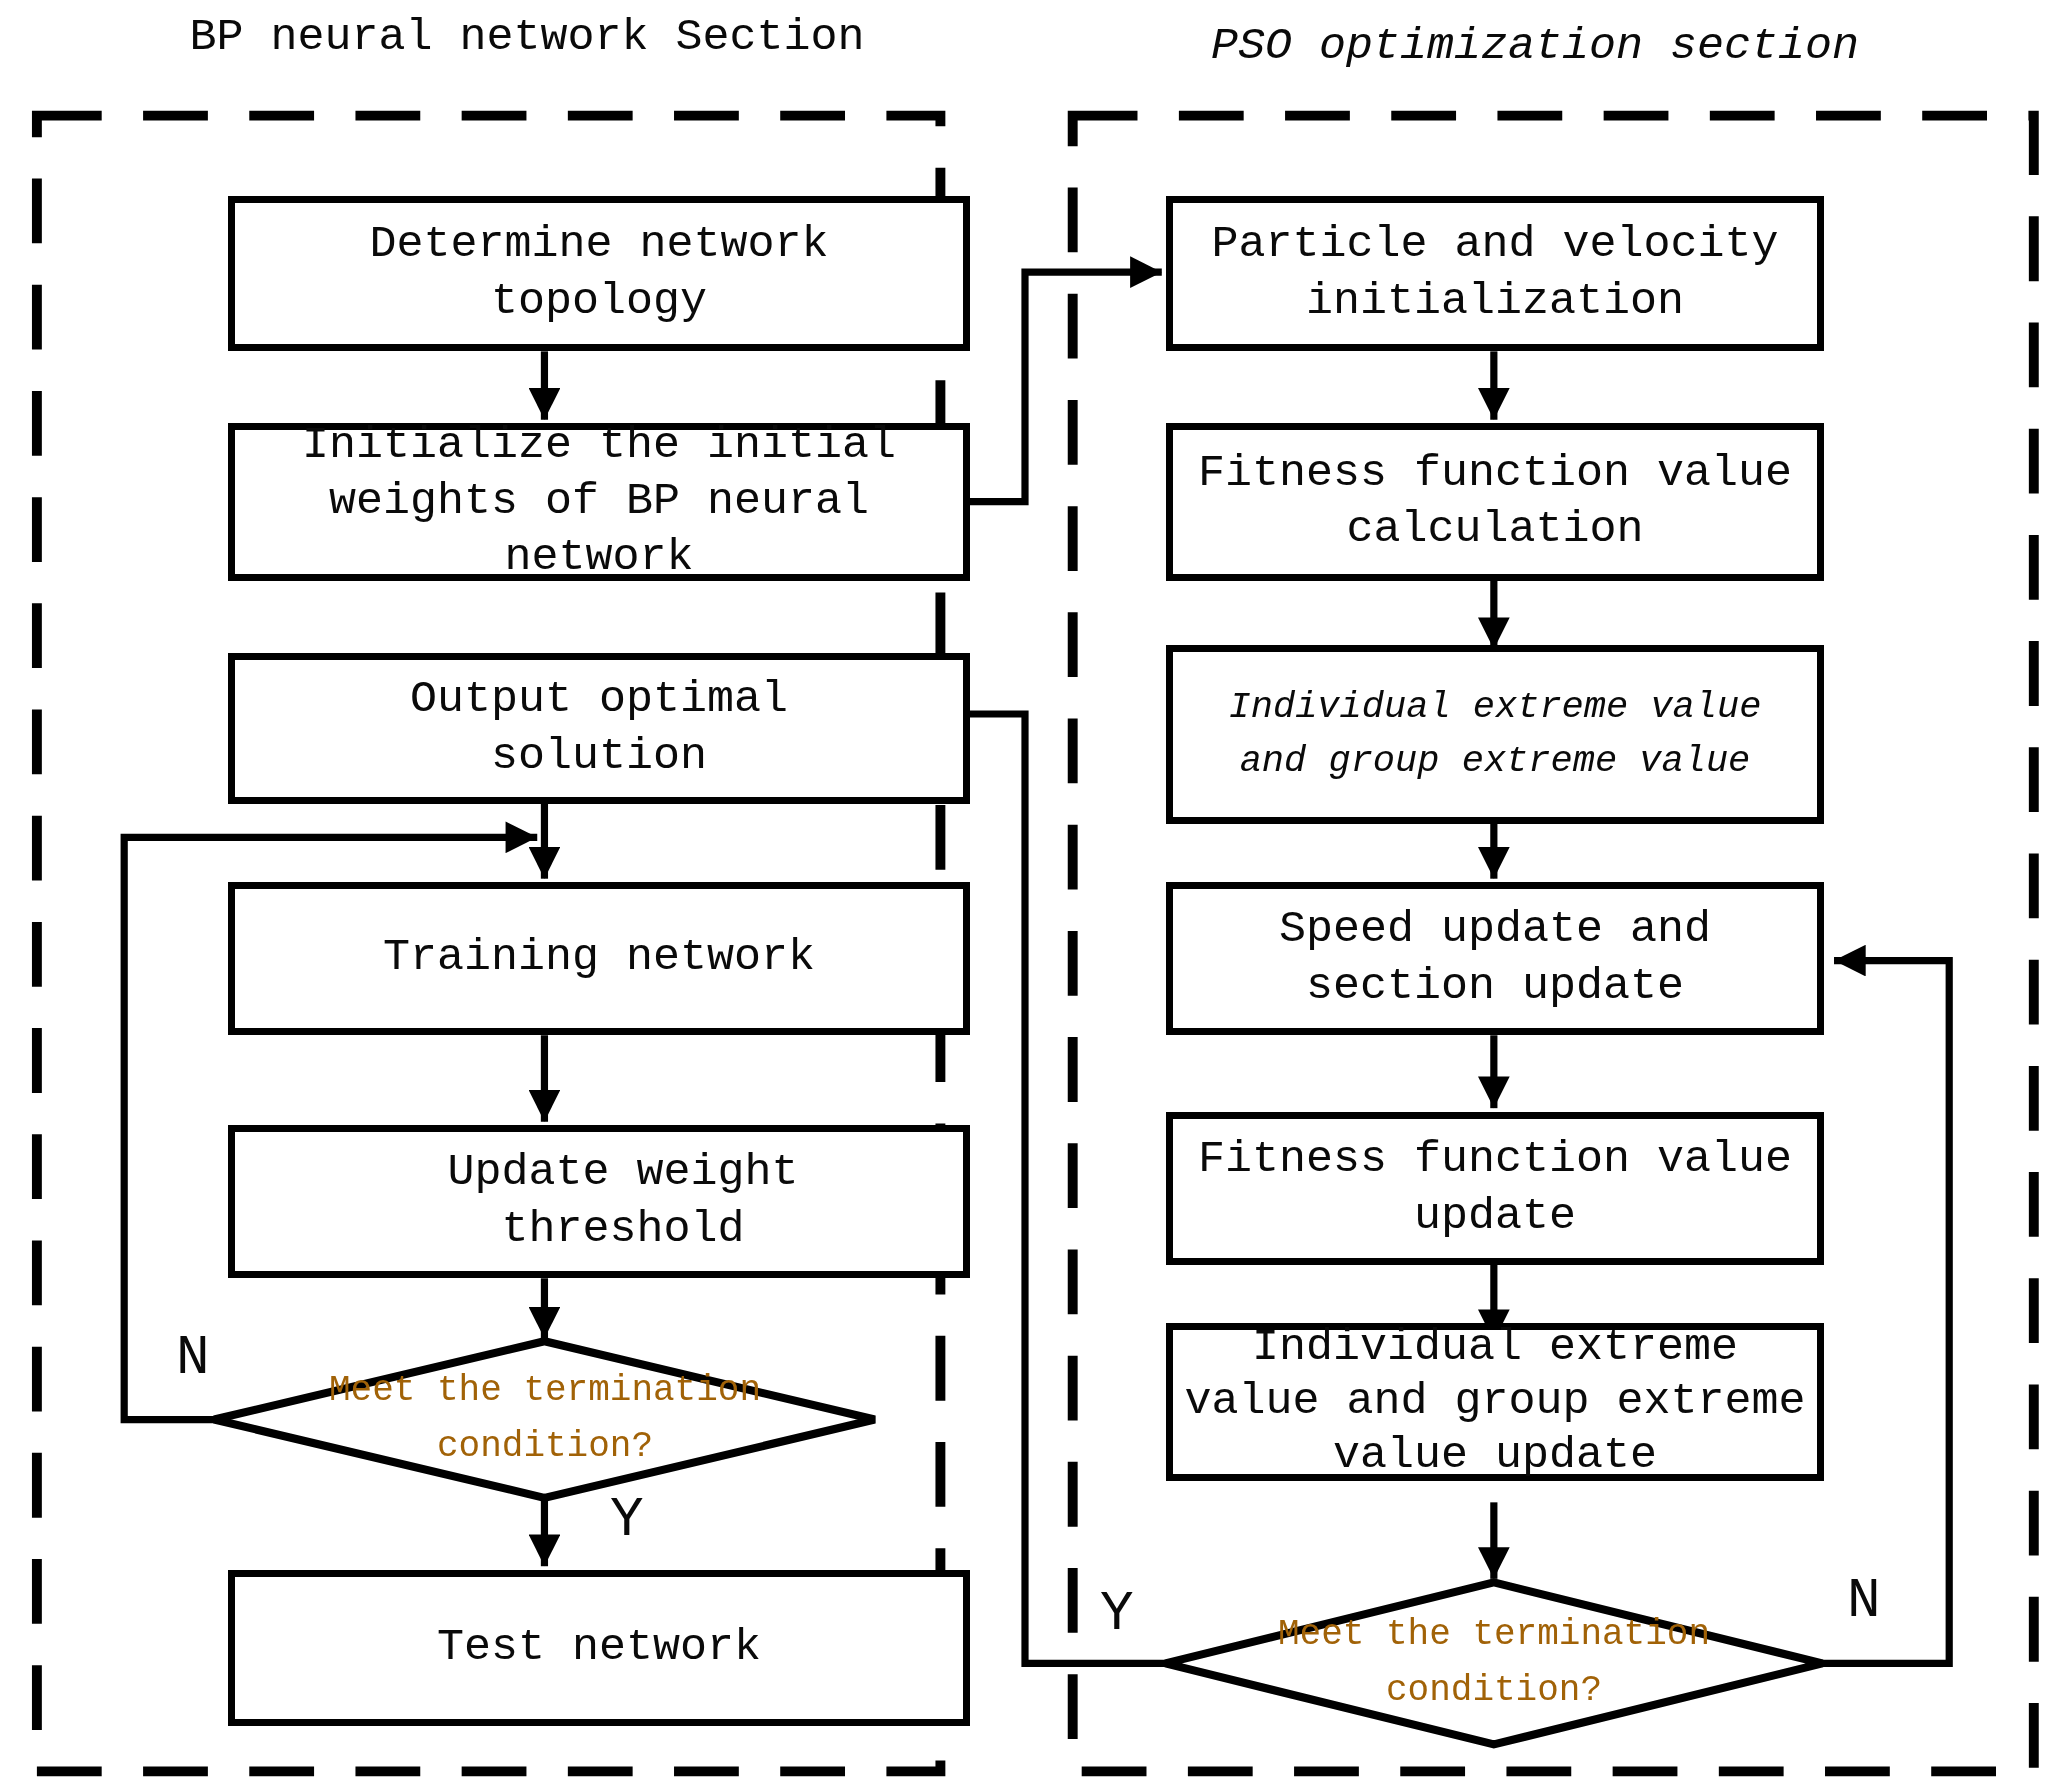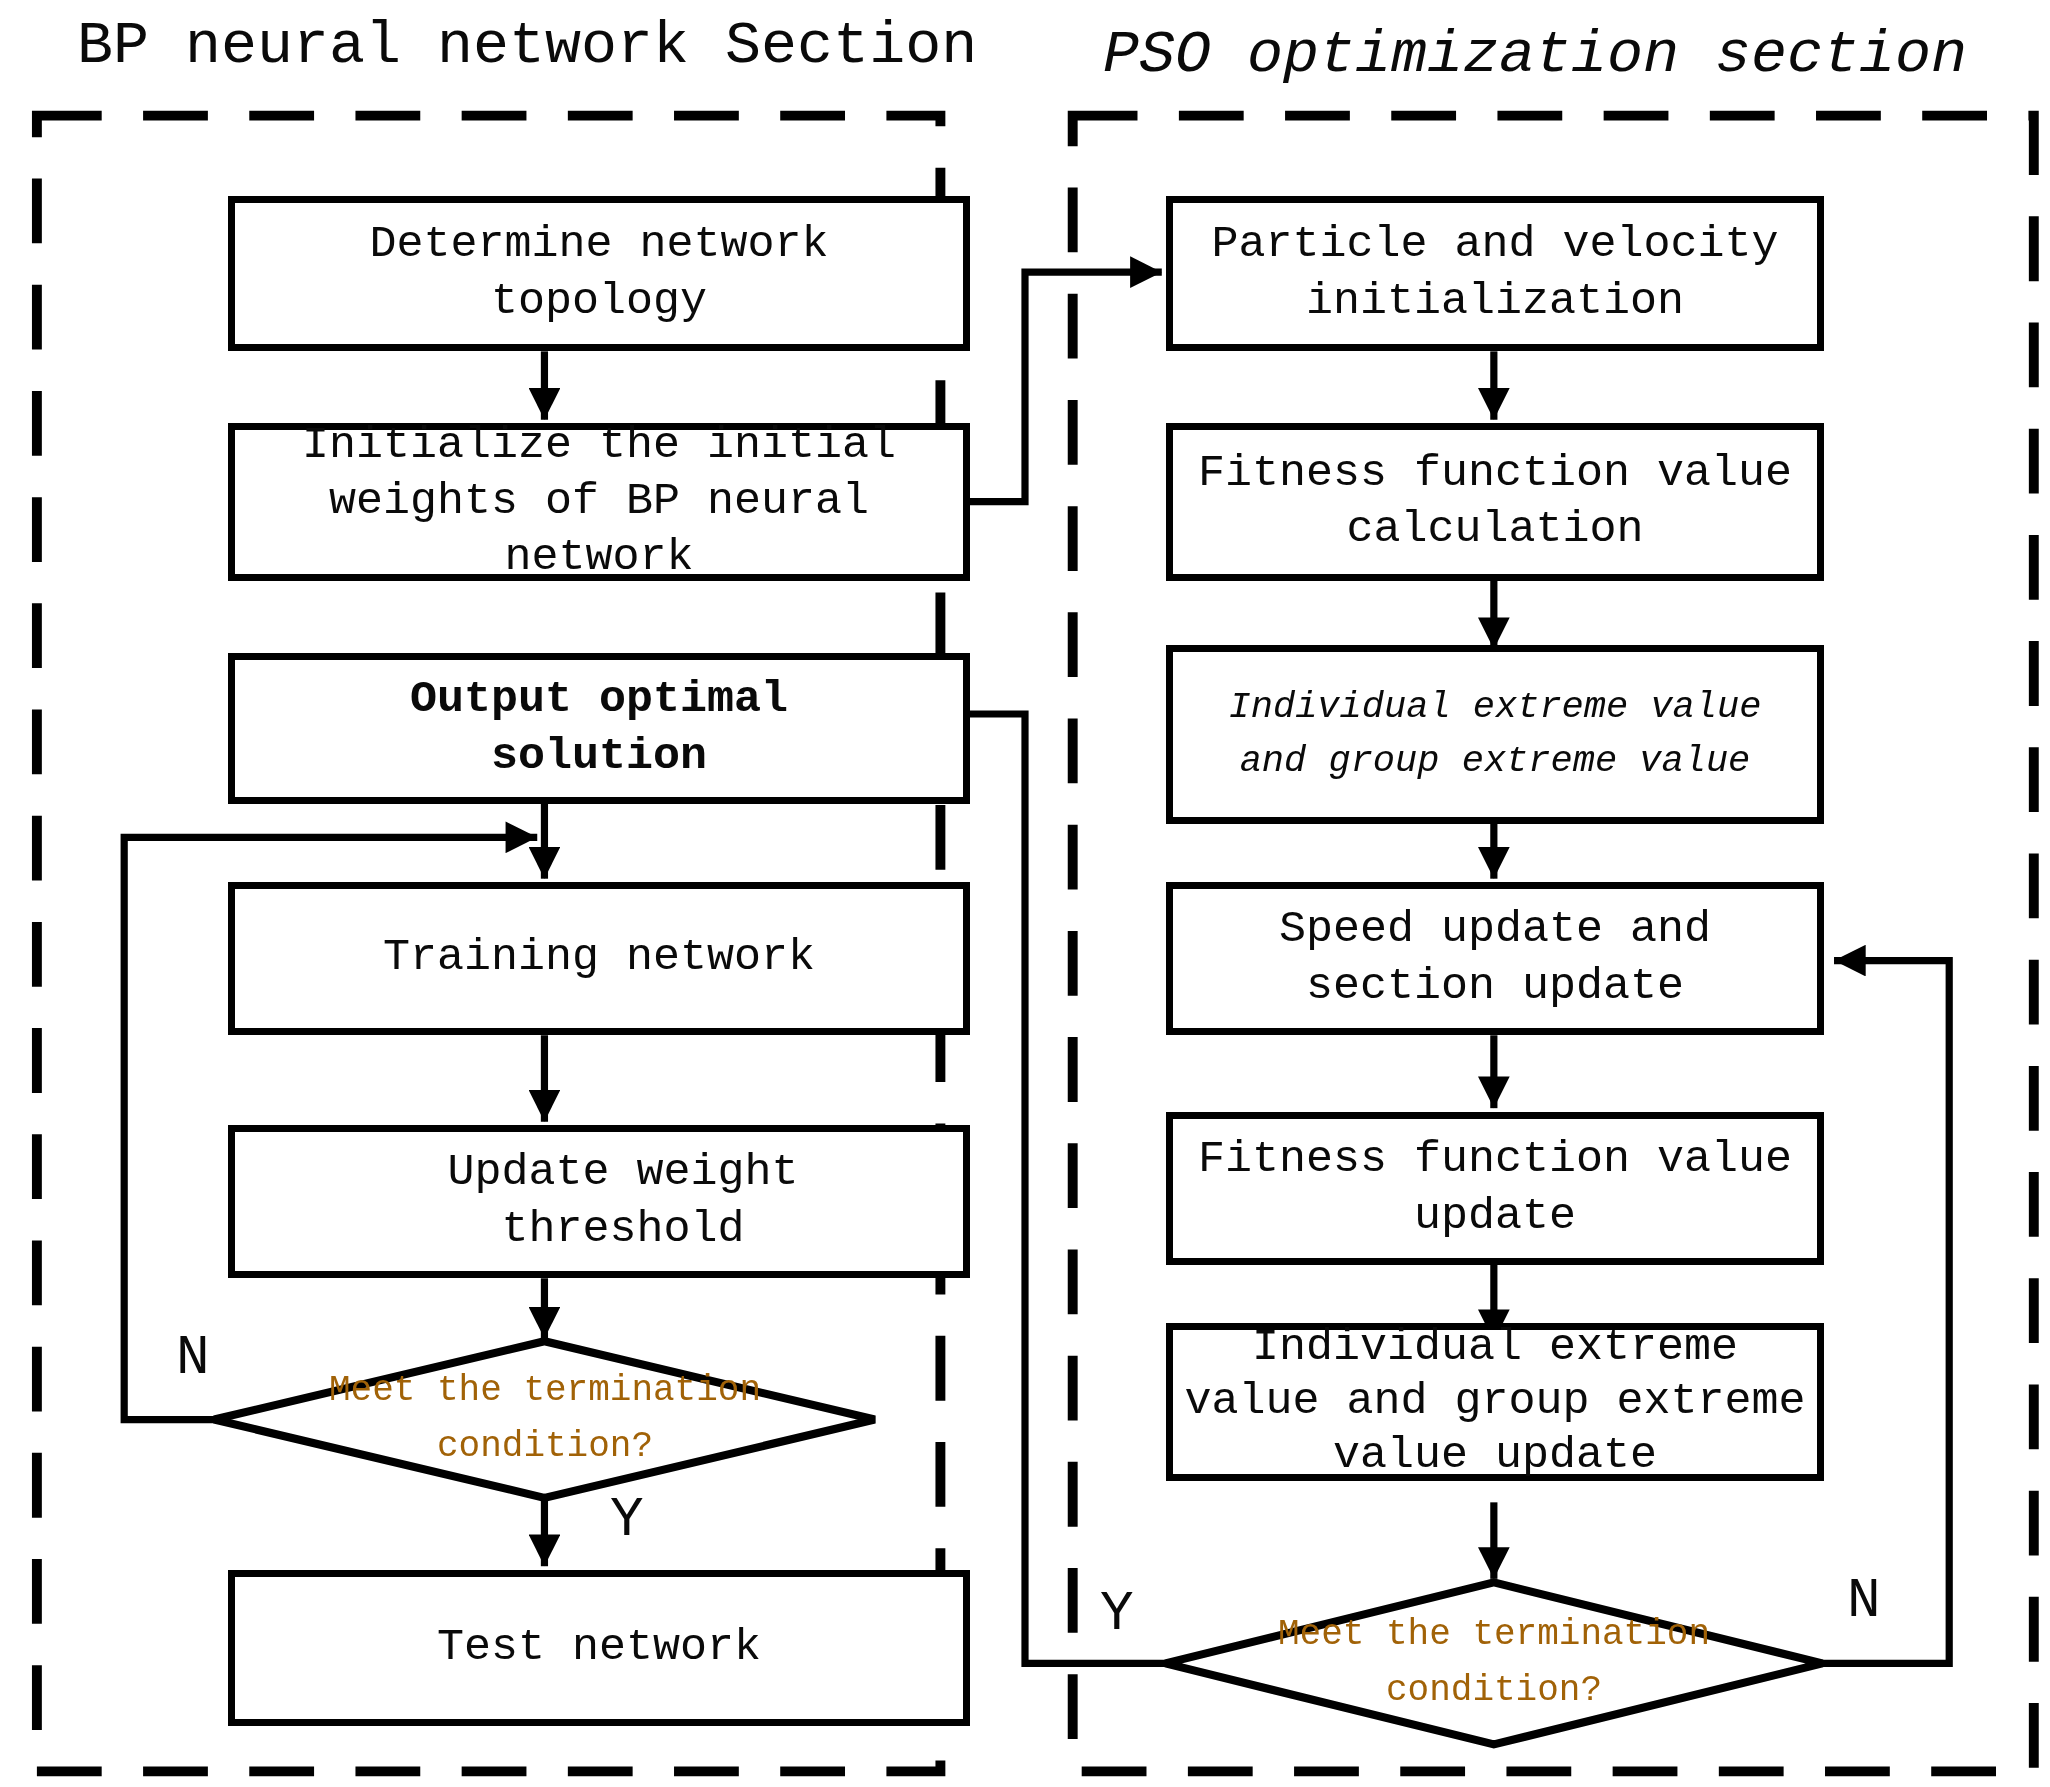--- a/index.html
+++ b/index.html
@@ -18,21 +18,21 @@
   }
   #wires {
     position: absolute;
     left: 0; top: 0;
     width: 2050px;
     height: 1788px;
   }
   .section-title {
     position: absolute;
     text-align: center;
-    font-size: 60px;
+    font-size: 45px;
     line-height: 1.1;
     white-space: pre;
     color: #0a0a0a;
   }
   .node {
     position: absolute;
     box-sizing: border-box;
     border: 7.2px solid #000000;
     background: #ffffff;
     display: flex;
@@ -104,21 +104,21 @@
   </svg>
 
   <div class="section-title" style="left:77px; top:12.6px; width:900px;">BP neural network Section</div>
   <div class="section-title" style="left:1085px; top:21.6px; width:900px;font-style:italic;">PSO optimization section</div>
 
   <div class="node left-col" style="top:196px; height:155px;">Determine network
 topology</div>
   <div class="node left-col" style="top:423px; height:158px;">Initialize the initial
 weights of BP neural
 network</div>
-  <div class="node left-col" style="top:653px; height:151px;font-weight:bold;">Output optimal
+  <div class="node left-col" style="top:653px; height:151px;">Output optimal
 solution</div>
   <div class="node left-col" style="top:882px; height:153px;">Training network</div>
   <div class="node left-col" style="top:1125px; height:153px;padding-left:48px;">Update weight
 threshold</div>
   <div class="node left-col" style="top:1570px; height:156px;">Test network</div>
 
   <div class="diamond-label" style="left:275px; top:1347px; width:540px; height:144px;">Meet the termination
 condition?</div>
   <div class="branch-label" style="left:176px; top:1330px;">N</div>
   <div class="branch-label" style="left:610px; top:1492px;">Y</div>

